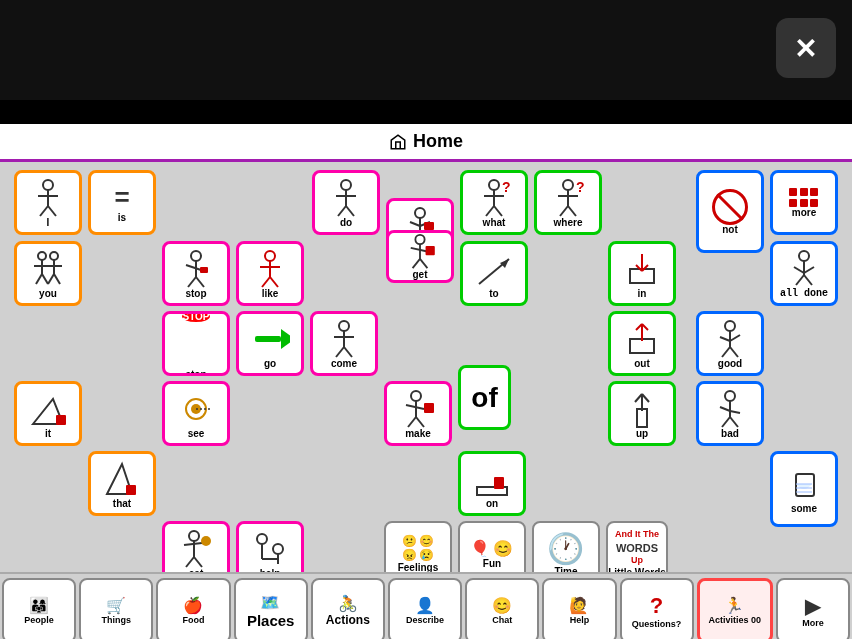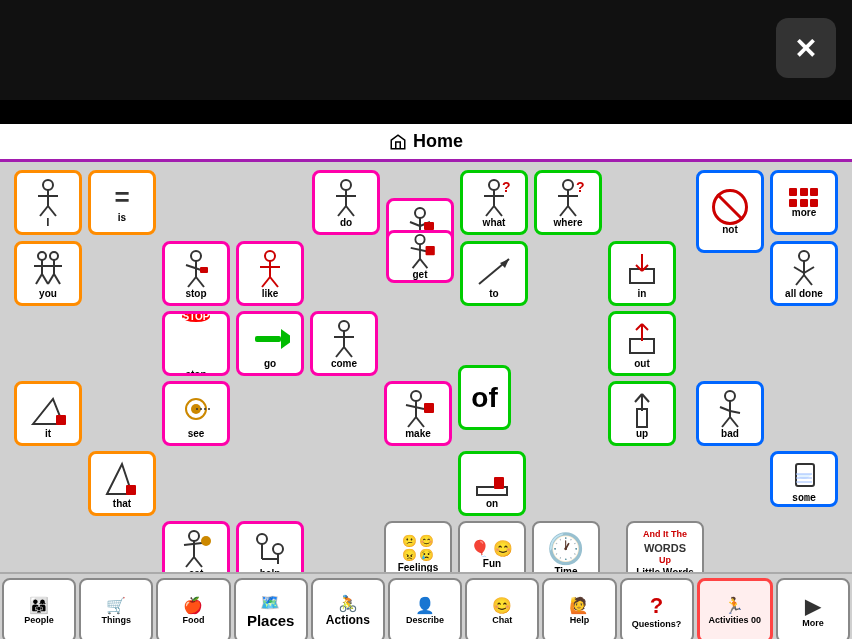--- a/index.html
+++ b/index.html
@@ -344,21 +344,21 @@
   <div class="sym-cell border-green" style="left:608px;top:79px;width:68px;height:65px;">
     <svg viewBox="0 0 40 40" width="40" height="40">
       <rect x="8" y="20" width="24" height="14" fill="none" stroke="#333" stroke-width="2"></rect>
       <line x1="20" y1="5" x2="20" y2="22" stroke="#cc0000" stroke-width="2"></line>
       <line x1="20" y1="22" x2="14" y2="16" stroke="#cc0000" stroke-width="2"></line>
       <line x1="20" y1="22" x2="26" y2="16" stroke="#cc0000" stroke-width="2"></line>
     </svg>
     <span class="label">in</span>
   </div>
 
-  <div class="sym-cell border-blue" style="left:770px;top:79px;width:68px;height:65px;">
+  <div class="sym-cell border-blue" style="left:770px;top:79px;width:68px;height:65px;font-family:Liberation Mono, monospace;">
     <svg class="stick" viewBox="0 0 40 40">
       <circle cx="20" cy="7" r="5" fill="none" stroke="#333" stroke-width="2"></circle>
       <line x1="20" y1="12" x2="20" y2="26" stroke="#333" stroke-width="2"></line>
       <line x1="10" y1="18" x2="20" y2="24" stroke="#333" stroke-width="2"></line>
       <line x1="30" y1="18" x2="20" y2="24" stroke="#333" stroke-width="2"></line>
       <line x1="20" y1="26" x2="12" y2="36" stroke="#333" stroke-width="2"></line>
       <line x1="20" y1="26" x2="28" y2="36" stroke="#333" stroke-width="2"></line>
     </svg>
     <span class="label">all done</span>
   </div>
@@ -391,20 +391,31 @@
   <div class="sym-cell border-green" style="left:608px;top:149px;width:68px;height:65px;">
     <svg viewBox="0 0 40 40" width="40" height="40">
       <rect x="8" y="20" width="24" height="14" fill="none" stroke="#333" stroke-width="2"></rect>
       <line x1="20" y1="5" x2="20" y2="22" stroke="#cc0000" stroke-width="2"></line>
       <line x1="20" y1="5" x2="14" y2="11" stroke="#cc0000" stroke-width="2"></line>
       <line x1="20" y1="5" x2="26" y2="11" stroke="#cc0000" stroke-width="2"></line>
     </svg>
     <span class="label">out</span>
   </div>
 
+  <div class="sym-cell border-blue" style="left:696px;top:149px;width:68px;height:65px;">
+    <svg class="stick" viewBox="0 0 40 40">
+      <circle cx="20" cy="7" r="5" fill="none" stroke="#333" stroke-width="2"></circle>
+      <line x1="20" y1="12" x2="20" y2="28" stroke="#333" stroke-width="2"></line>
+      <line x1="10" y1="18" x2="20" y2="22" stroke="#333" stroke-width="2"></line>
+      <line x1="30" y1="16" x2="20" y2="22" stroke="#333" stroke-width="2"></line>
+      <line x1="20" y1="28" x2="12" y2="38" stroke="#333" stroke-width="2"></line>
+      <line x1="20" y1="28" x2="28" y2="38" stroke="#333" stroke-width="2"></line>
+    </svg>
+    <span class="label">good</span>
+  </div>
 
   <div class="sym-cell border-orange" style="left:14px;top:219px;width:68px;height:65px;">
     <svg viewBox="0 0 40 40" width="40" height="40">
       <polygon points="5,35 25,10 35,35" fill="none" stroke="#333" stroke-width="2"></polygon>
       <rect x="28" y="26" width="10" height="10" fill="#cc0000" rx="1"></rect>
     </svg>
     <span class="label">it</span>
   </div>
 
   <div class="sym-cell border-pink" style="left:162px;top:219px;width:68px;height:65px;">
@@ -463,21 +474,21 @@
   </div>
 
   <div class="sym-cell border-green" style="left:458px;top:289px;width:68px;height:65px;">
     <svg viewBox="0 0 40 40" width="40" height="40">
       <rect x="5" y="28" width="30" height="8" fill="none" stroke="#333" stroke-width="2"></rect>
       <rect x="22" y="18" width="10" height="12" fill="#cc0000" rx="1"></rect>
     </svg>
     <span class="label">on</span>
   </div>
 
-  <div class="sym-cell border-blue" style="left:770px;top:289px;width:68px;height:56px;font-family:Liberation Mono, monospace;">
+  <div class="sym-cell border-blue" style="left:770px;top:289px;width:68px;height:76px;">
     <svg viewBox="0 0 40 40" width="40" height="40">
       <rect x="12" y="10" width="18" height="22" fill="none" stroke="#333" stroke-width="2" rx="2"></rect>
       <path d="M12,20 Q20,30 28,20" fill="rgba(200,230,255,0.5)" stroke="none"></path>
       <line x1="12" y1="20" x2="28" y2="20" stroke="#99bbff" stroke-width="1"></line>
       <line x1="12" y1="24" x2="28" y2="24" stroke="#99bbff" stroke-width="1"></line>
       <line x1="12" y1="28" x2="28" y2="28" stroke="#99bbff" stroke-width="1"></line>
     </svg>
     <span class="label">some</span>
   </div>
 
@@ -522,21 +533,21 @@
         <span style="font-size:16px;">😊</span>
     </div>
     <span class="label">Fun</span>
   </div>
 
   <div class="special-cat" style="left:532px;top:359px;width:68px;height:65px;">
     <span style="font-size:30px;">🕐</span>
     <span class="label">Time</span>
   </div>
 
-  <div class="special-cat" style="left:606px;top:359px;width:78px;height:65px;margin-left:20px;">
+  <div class="special-cat" style="left:606px;top:359px;width:62px;height:65px;">
     <div style="font-size:9px;font-weight:bold;color:#333;text-align:center;line-height:1.3;">
       <span style="color:#cc0000;">And</span> <span style="color:#cc0000;">It</span> <span style="color:#cc0000;">The</span><br>
       <span style="font-size:11px;">WORDS</span><br>
       <span style="color:#cc0000;">Up</span>
     </div>
     <span class="label">Little Words</span>
   </div>
 
 </div>
 

